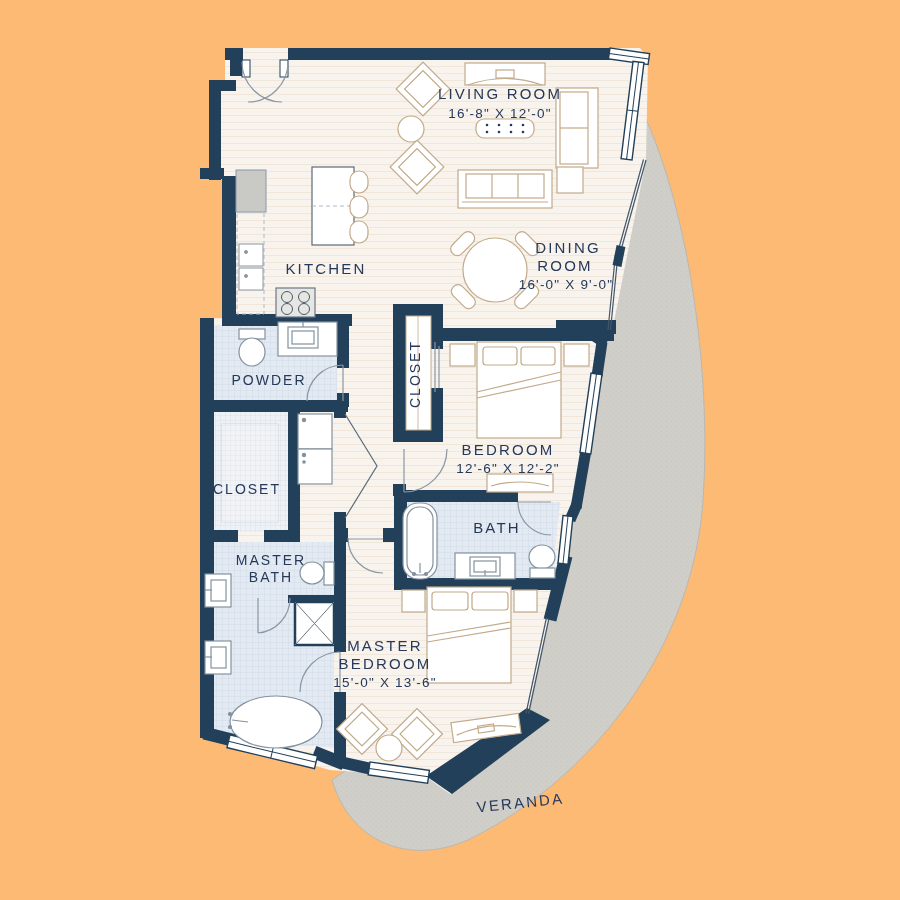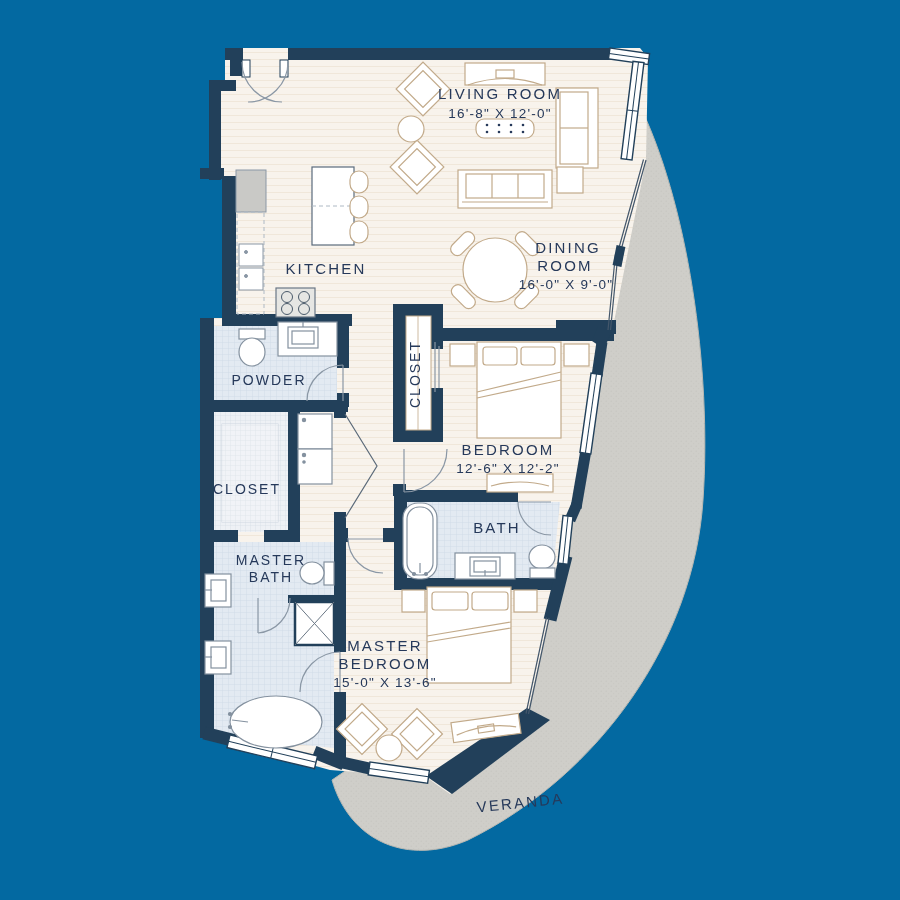--- a/index.html
+++ b/index.html
@@ -1,16 +1,16 @@
 <!DOCTYPE html>
 <html><head>
 <meta charset="utf-8">
 <style>
   html,body{margin:0;padding:0;background:#ffffff;}
-  .stage{width:900px;height:900px;position:relative;background:#0369a1;overflow:hidden;}
+  .stage{width:900px;height:900px;position:relative;background:#fdba74;overflow:hidden;}
   svg{display:block;}
   text{font-family:"Liberation Sans", sans-serif;fill:#26395a;}
   .room-name{font-size:15px;letter-spacing:2.2px;}
   .room-dims{font-size:13.5px;letter-spacing:1.2px;}
   .room-name-sm{font-size:14px;letter-spacing:2px;}
 </style>
 </head>
 <body>
 
 <div class="stage">

